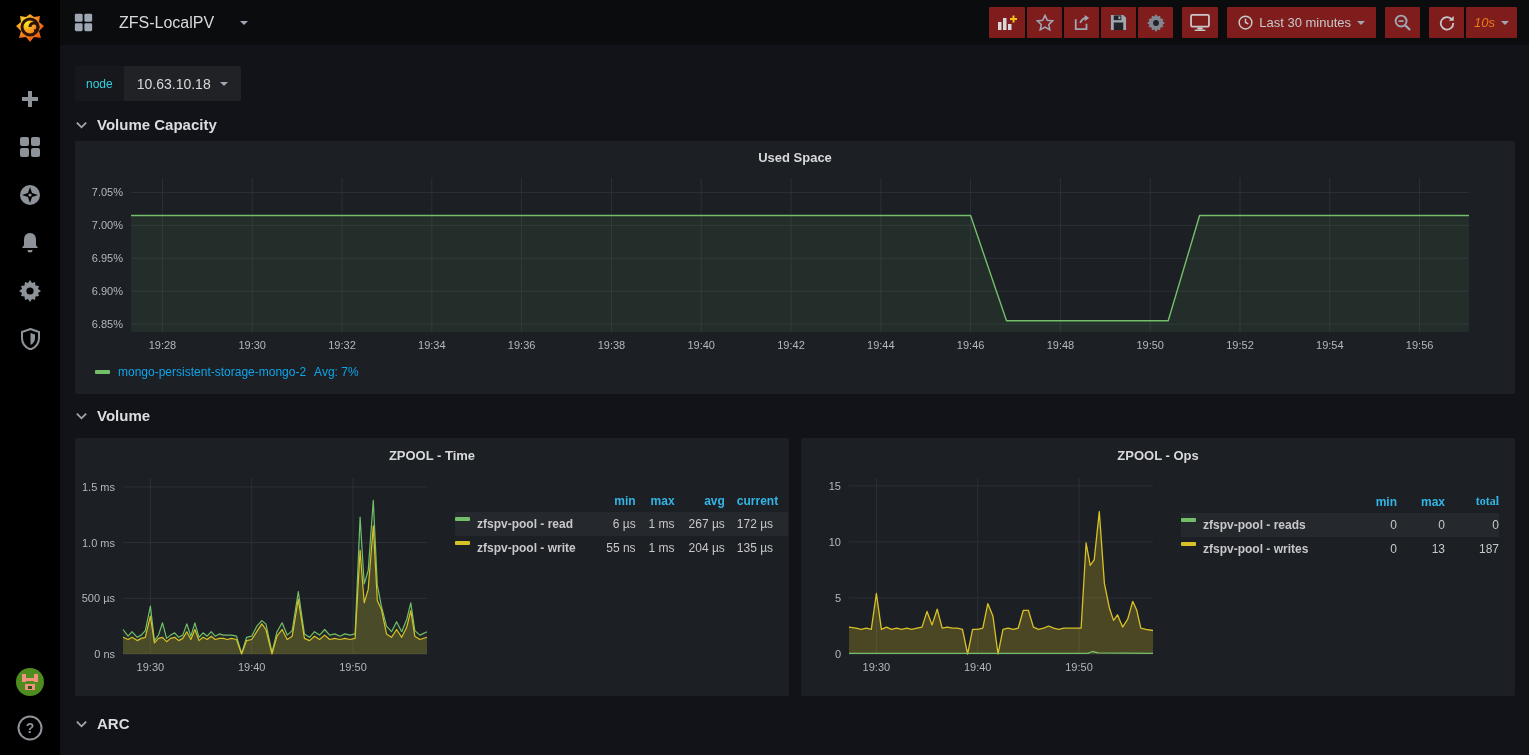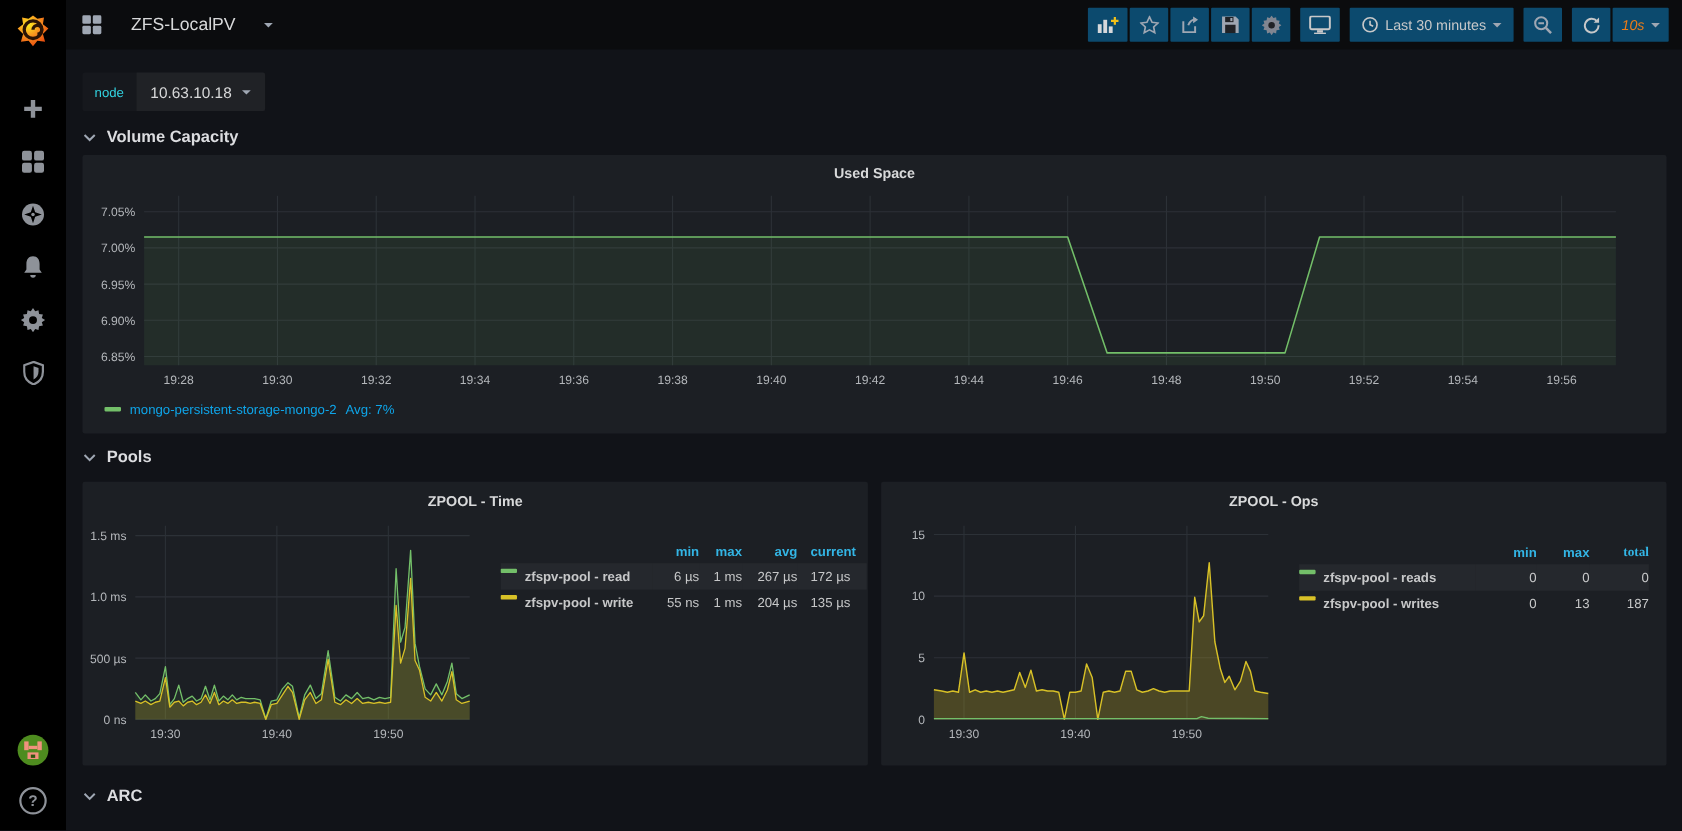--- a/index.html
+++ b/index.html
@@ -14,21 +14,21 @@
   .side-icon { width:22px; height:22px; color:#8e9299; cursor:pointer; display:flex; align-items:center; justify-content:center; }
   .side-bottom { margin-top:auto; margin-bottom:14px; display:flex; flex-direction:column; gap:18px; align-items:center; }
 
   
   .main { margin-left:60px; }
   .navbar { height:45px; background:#0b0c0e; display:flex; align-items:center; justify-content:space-between; padding:0 12px 0 14px; }
   .nav-left { display:flex; align-items:center; gap:26px; cursor:pointer; }
   .nav-title { font-size:16px; color:#d8d9da; }
   .nav-right { display:flex; align-items:center; gap:9px; }
   .btn-group { display:flex; gap:2px;font-style:italic; }
-  .nav-btn { height:31px; min-width:35px; background:#0c4a6e; display:flex; align-items:center; justify-content:center;
+  .nav-btn { height:31px; min-width:35px; background:#7f1d1d; display:flex; align-items:center; justify-content:center;
              color:#9fa7b3; cursor:pointer; padding:0 8px; font-size:13px; gap:6px; border-radius:1px; }
   .nav-btn.wide { padding:0 11px; color:#c7c8c9; }
   .orange { color:#eb7b18 !important; }
 
   
   .content { padding:9px 14px 0 15px; }
   .submenu { display:flex; margin:12px 0 6px; }
   .var-label { background:#16181d; color:#32d1df; font-size:12px; padding:0 11px; height:35px; display:flex; align-items:center; border-radius:2px 0 0 2px; }
   .var-value { background:#202226; color:#d8d9da; font-size:14px; padding:0 13px; height:35px; display:flex; align-items:center; gap:9px; cursor:pointer; border-radius:0 2px 2px 0; }
 
@@ -297,21 +297,21 @@
         <span class="swatch" style="background: rgb(115, 191, 105);"></span>
         <span>mongo-persistent-storage-mongo-2</span>
         <span>Avg: 7%</span>
       </div>
     </div>
 
     <div class="section-header">
       <svg width="13" height="13" viewBox="0 0 14 14">
           <path d="M2 5 L7 10 L12 5" fill="none" stroke="#9fa7b3" stroke-width="2"></path>
         </svg>
-      <span>Pools</span>
+      <span>Volume</span>
     </div>
 
     <div class="pools-row">
 
       <div class="panel pool-panel">
         <div class="panel-title">ZPOOL - Time</div>
         <div class="pool-body">
           <svg class="pool-chart" id="zpool-time-chart">
               <line x1="75.36" x2="75.36" y1="10" y2="186" stroke="#2c3137" stroke-width="1"></line>
               <text x="75.36" y="203" text-anchor="middle" fill="#b4b7bb" font-size="11">19:30</text>

